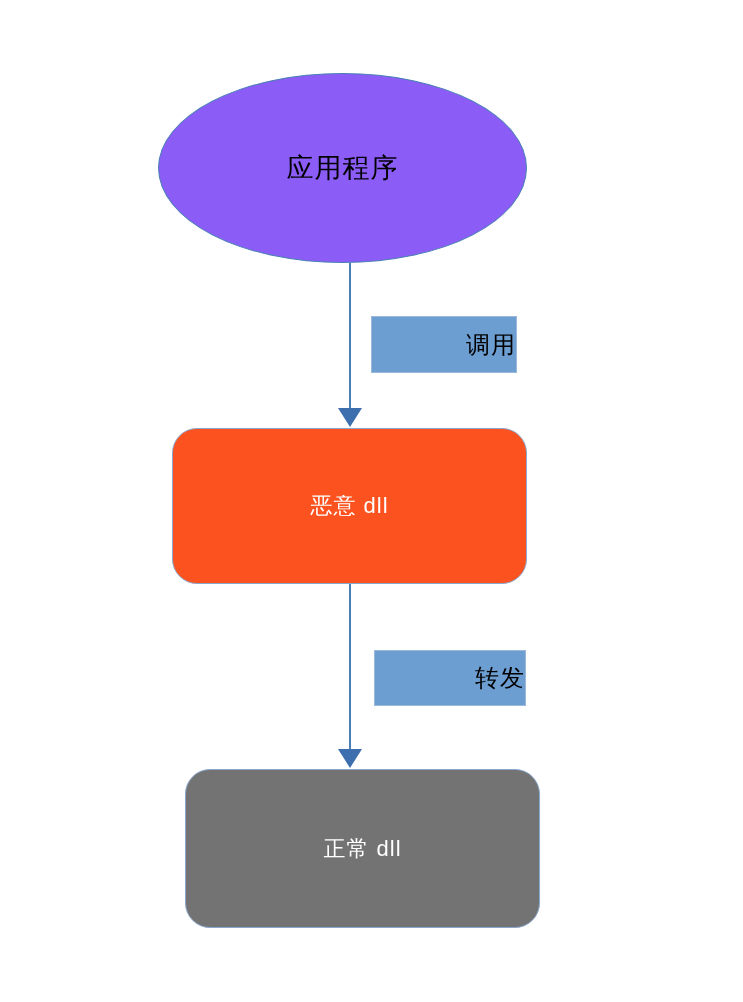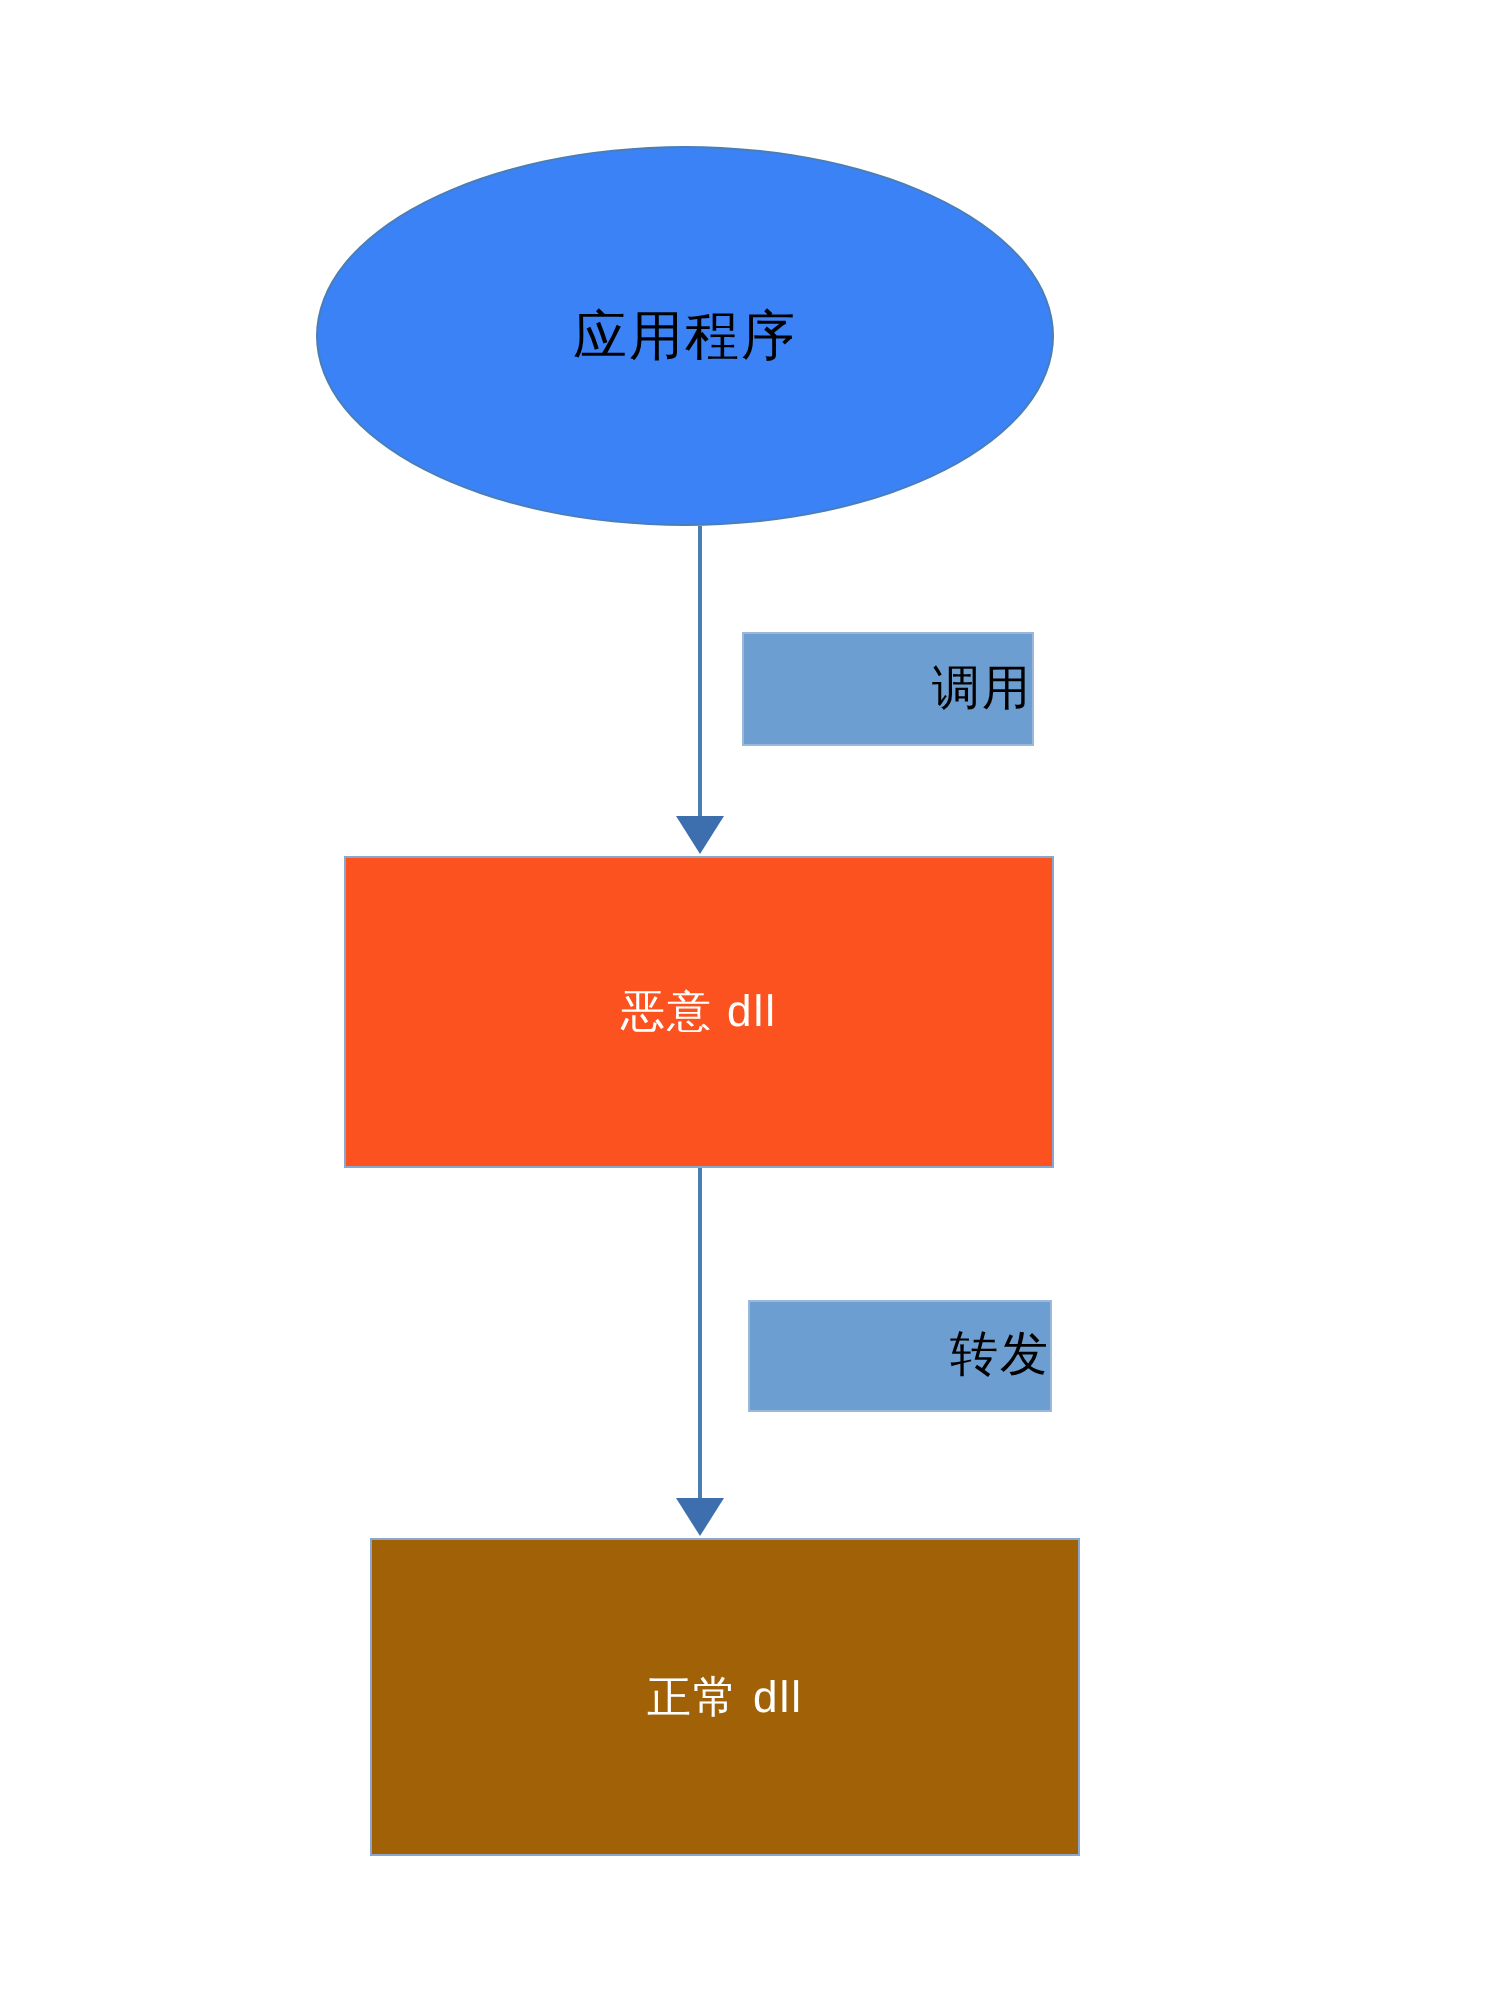--- a/index.html
+++ b/index.html
@@ -34,30 +34,31 @@
   }
 
   .node {
     position: absolute;
     z-index: 2;
     display: flex;
     align-items: center;
     justify-content: center;
     box-sizing: border-box;
     text-align: center;
+    border-radius: 25px;
   }
 
   
   #node-application {
     left: 158px;
     top: 73px;
     width: 369px;
     height: 190px;
     border-radius: 50%;
-    background: #3b82f6;
+    background: #8b5cf6;
     border: 1px solid #4a7eb5;
   }
   #node-application .node-label {
     color: #000000;
     font-size: 27px;
     line-height: 1;
     letter-spacing: 1px;
   }
 
   
@@ -75,21 +76,21 @@
     line-height: 1;
     letter-spacing: 1px;
   }
 
   
   #node-normal-dll {
     left: 185px;
     top: 769px;
     width: 355px;
     height: 159px;
-    background: #a16207;
+    background: #737373;
     border: 1px solid #8aa8cd;
   }
   #node-normal-dll .node-label {
     color: #ffffff;
     font-size: 22px;
     line-height: 1;
     letter-spacing: 1px;
   }
 
   

